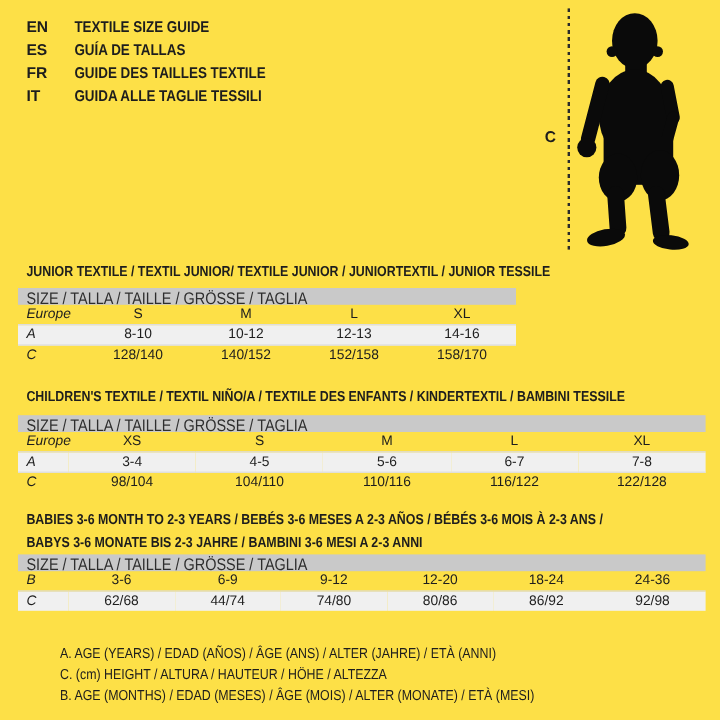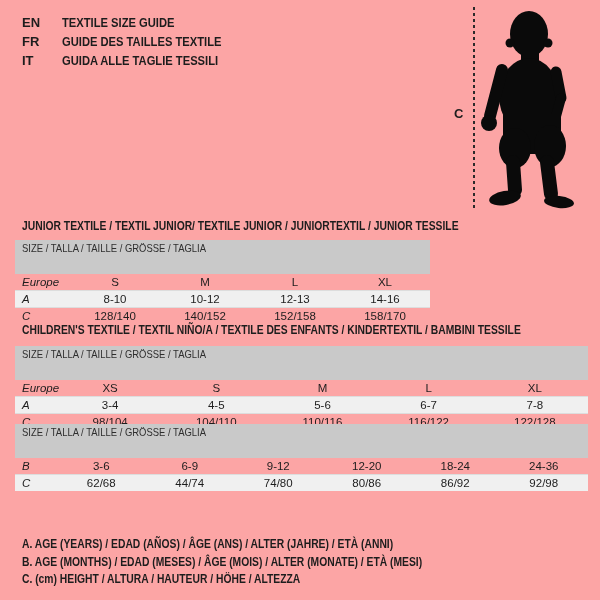--- a/index.html
+++ b/index.html
@@ -1,65 +1,68 @@
 <!DOCTYPE html>
 <html><head>
 <meta charset="utf-8">
 <style>
   html,body { margin:0; padding:0; }
   body {
     width:600px; height:600px; background:#ffffff;
     font-family:"Liberation Sans", sans-serif; color:#1d1d1d;
   }
-  .sheet { position:relative; width:600px; height:600px; background:#fca5a5; overflow:hidden; }
+  .sheet { position:relative; width:600px; height:600px; background:#fde047; overflow:hidden; }
 
   
   .cond { display:inline-block; transform:scaleX(0.86); transform-origin:0 50%; white-space:nowrap; }
 
   
   .lang-block { position:absolute; left:22px; top:13px; }
   .lang-row { line-height:19px; font-size:13px; font-weight:bold; white-space:nowrap; }
   .lang-code { display:inline-block; width:40px; }
 
   
   .figure-block { position:absolute; left:452px; top:4px; width:148px; height:210px; }
   .c-label { position:absolute; left:2px; top:102px; font-size:13px; font-weight:bold; }
   .dash-line { position:absolute; left:21px; top:3px; width:2px; height:201px;
     background:repeating-linear-gradient(to bottom,#2a2a2a 0 3px, transparent 3px 6px); }
   .silhouette { position:absolute; left:28px; top:2px; }
 
   
   .tbl { position:absolute; left:15px; }
   .tbl-title { font-size:12px; font-weight:bold; line-height:18px; padding-left:7px; }
-  .size-bar { background:#c9c9c9; height:34px; line-height:17px; font-size:11px;
+  .size-bar { background:#c9c9c9; height:14px; line-height:17px; font-size:14px;
     color:#2e2e2e; padding-left:7px; overflow:hidden; }
   .tbl table { border-collapse:collapse; table-layout:fixed; width:100%; }
   .tbl td { height:16px; font-size:11.5px; text-align:center; padding:0; }
   .tbl td.lbl { text-align:left; padding-left:7px;font-style:italic; }
   .tbl tr + tr td { border-top:1px solid #dddddd; }
   .tbl tbody tr:nth-child(even) { background:#f0f0f0; }
   #tbl-junior   { top:217px; width:415px; }
   #tbl-junior .tbl-title { margin-bottom:5px; }
   #tbl-children { top:321px; width:573px; }
   #tbl-children .tbl-title { margin-bottom:7px; }
   #tbl-babies   { top:424px; width:573px; }
   #tbl-babies .tbl-title { margin-bottom:1px; line-height:18.5px; }
 
   
   .footnotes { position:absolute; left:22px; top:536px; }
-  .foot-row { font-size:12px; font-weight:bold; line-height:17.5px; white-space:nowrap; }
+  .foot-row { font-size:12px; font-weight:normal; line-height:17.5px; white-space:nowrap;margin-left:28px; }
 </style>
 </head>
 <body>
 
 <div class="sheet">
 
   <div class="lang-block">
     <div class="lang-row">
       <span class="lang-code">EN</span><span class="cond">TEXTILE SIZE GUIDE</span>
+    </div>
+    <div class="lang-row">
+      <span class="lang-code">ES</span><span class="cond">GUÍA DE TALLAS</span>
     </div>
     <div class="lang-row">
       <span class="lang-code">FR</span><span class="cond">GUIDE DES TAILLES TEXTILE</span>
     </div>
     <div class="lang-row">
       <span class="lang-code">IT</span><span class="cond">GUIDA ALLE TAGLIE TESSILI</span>
     </div>
   </div>
 
   <div class="figure-block">
@@ -175,20 +178,24 @@
             <td>104/110</td>
             <td>110/116</td>
             <td>116/122</td>
             <td>122/128</td>
           </tr>
         </tbody>
     </table>
   </div>
 
   <div class="tbl" id="tbl-babies">
+    <div class="tbl-title">
+      <span class="cond">BABIES 3-6 MONTH TO 2-3 YEARS / BEBÉS 3-6 MESES A 2-3 AÑOS / BÉBÉS 3-6 MOIS À 2-3 ANS /</span><br>
+      <span class="cond">BABYS 3-6 MONATE BIS 2-3 JAHRE / BAMBINI 3-6 MESI A 2-3 ANNI</span>
+    </div>
     <div class="size-bar">
       <span class="cond">SIZE / TALLA / TAILLE / GRÖSSE / TAGLIA</span>
     </div>
     <table>
       <colgroup>
           <col style="width:42px">
           <col>
           <col>
           <col>
           <col>
@@ -216,20 +223,20 @@
           </tr>
         </tbody>
     </table>
   </div>
 
   <div class="footnotes">
     <div class="foot-row">
       <span class="cond">A. AGE (YEARS) / EDAD (AÑOS) / ÂGE (ANS) / ALTER (JAHRE) / ETÀ (ANNI)</span>
     </div>
     <div class="foot-row">
+      <span class="cond">C. (cm) HEIGHT / ALTURA / HAUTEUR / HÖHE / ALTEZZA</span>
+    </div>
+    <div class="foot-row">
       <span class="cond">B. AGE (MONTHS) / EDAD (MESES) / ÂGE (MOIS) / ALTER (MONATE) / ETÀ (MESI)</span>
     </div>
-    <div class="foot-row">
-      <span class="cond">C. (cm) HEIGHT / ALTURA / HAUTEUR / HÖHE / ALTEZZA</span>
-    </div>
   </div>
 
 </div>
 
 </body></html>

